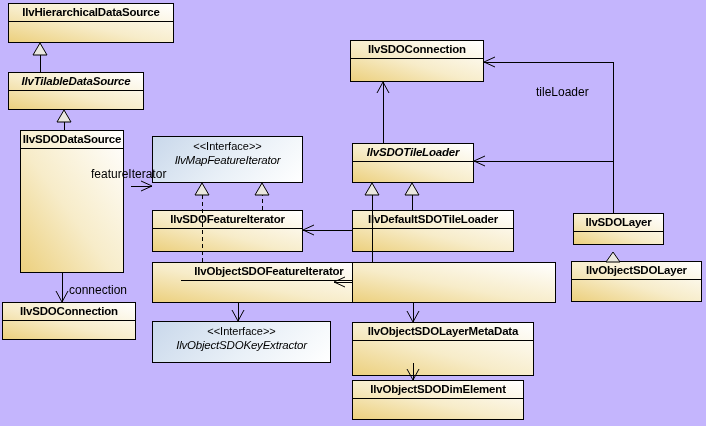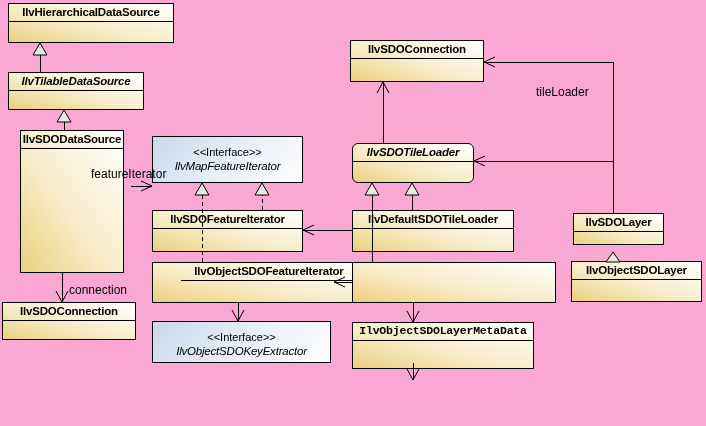--- a/index.html
+++ b/index.html
@@ -1,26 +1,26 @@
 <!DOCTYPE html>
 <html><head>
 <meta charset="utf-8">
 <style>
   html,body{margin:0;padding:0;background:#fff;}
-  .canvas{position:relative;width:706px;height:426px;background:#f9a8d4;
+  .canvas{position:relative;width:706px;height:426px;background:#c4b5fd;
           font-family:"Liberation Sans",sans-serif;overflow:hidden;}
   .uml-class,.uml-interface{position:absolute;box-sizing:border-box;border:1px solid #000;}
   .uml-class{background:linear-gradient(to top right,#ecd07e 0%,#f7ecc9 45%,#ffffff 100%);}
   .uml-class .title{height:17px;line-height:16px;border-bottom:1px solid #000;
           font-weight:bold;font-size:11.5px;letter-spacing:-0.2px;text-align:center;
           white-space:nowrap;overflow:hidden;color:#000;}
   .uml-class.abstract .title{font-style:italic;}
   .uml-class .body{position:absolute;left:0;right:0;bottom:0;top:17px;}
   .uml-interface{background:linear-gradient(135deg,#c9d8eb 0%,#e9f0f7 55%,#ffffff 100%);
-          text-align:center;padding-top:9px;}
+          text-align:center;padding-top:3px;}
   .uml-interface .stereo{font-size:11px;line-height:13px;color:#000;}
   .uml-interface .iname{font-size:11.5px;font-weight:normal;font-style:italic;
           letter-spacing:-0.2px;line-height:15px;color:#000;white-space:nowrap;}
   .edge-label{position:absolute;font-size:12px;color:#000;white-space:nowrap;}
   svg.overlay{position:absolute;left:0;top:0;pointer-events:none;shape-rendering:crispEdges;}
   .l{stroke:#000;stroke-width:1;fill:none;}
   .ld{stroke:#000;stroke-width:1;fill:none;stroke-dasharray:4 3;}
   .tri{fill:#e9e7df;stroke:#000;stroke-width:1;shape-rendering:auto;}
   .open{fill:none;stroke:#000;stroke-width:1;shape-rendering:auto;}
 </style>
@@ -67,39 +67,43 @@
   <div class="uml-interface" style="left:152px;top:321px;width:179px;height:42px;">
     <div class="stereo">&lt;&lt;Interface&gt;&gt;</div>
     <div class="iname">IlvObjectSDOKeyExtractor</div>
   </div>
 
   <div class="uml-class" style="left:350px;top:40px;width:134px;height:42px;">
     <div class="title">IlvSDOConnection</div>
     <div class="body"></div>
   </div>
 
-  <div class="uml-class abstract" style="left:352px;top:143px;width:122px;height:40px;border-radius:6px;">
+  <div class="uml-class abstract" style="left:352px;top:143px;width:122px;height:40px;">
     <div class="title">IlvSDOTileLoader</div>
     <div class="body"></div>
   </div>
 
   <div class="uml-class" style="left:352px;top:210px;width:162px;height:42px;">
     <div class="title">IlvDefaultSDOTileLoader</div>
     <div class="body"></div>
   </div>
 
   <div class="uml-class" style="left:352px;top:262px;width:204px;height:41px;">
     <div class="body"></div>
   </div>
 
-  <div class="uml-class" style="left:352px;top:322px;width:182px;height:47px;font-family:Liberation Mono, monospace;">
+  <div class="uml-class" style="left:352px;top:322px;width:182px;height:54px;">
     <div class="title">IlvObjectSDOLayerMetaData</div>
     <div class="body"></div>
   </div>
 
+  <div class="uml-class" style="left:352px;top:380px;width:172px;height:40px;">
+    <div class="title">IlvObjectSDODimElement</div>
+    <div class="body"></div>
+  </div>
 
   <div class="uml-class" style="left:573px;top:213px;width:91px;height:32px;">
     <div class="title">IlvSDOLayer</div>
     <div class="body"></div>
   </div>
 
   <div class="uml-class" style="left:571px;top:261px;width:131px;height:41px;">
     <div class="title">IlvObjectSDOLayer</div>
     <div class="body"></div>
   </div>

